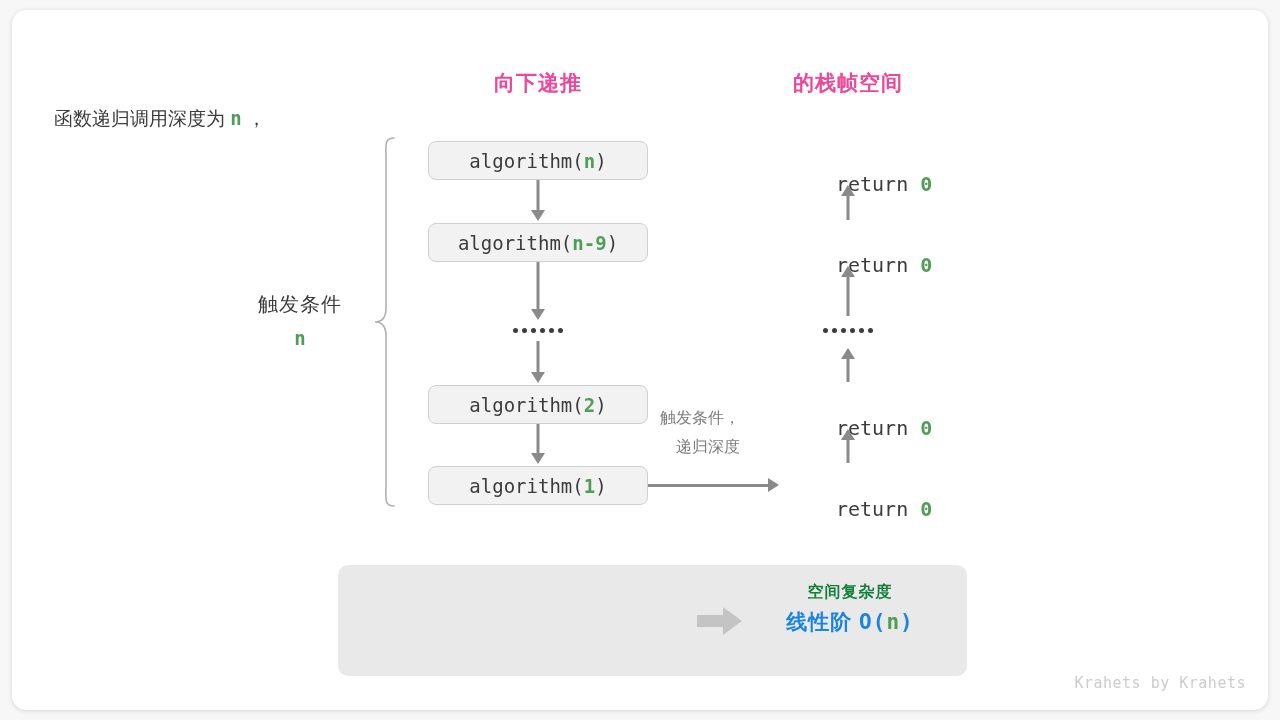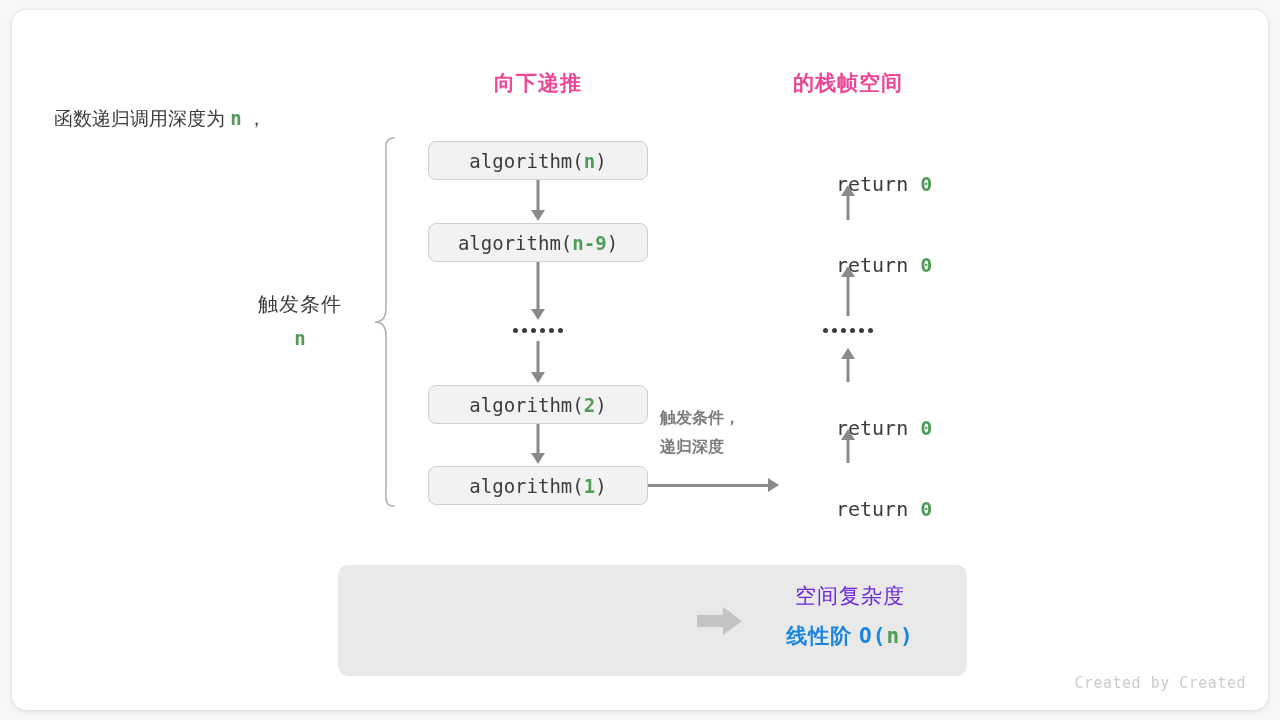--- a/index.html
+++ b/index.html
@@ -129,24 +129,25 @@
     border-bottom: 7px solid transparent;
     border-left: 11px solid #8a8a8a;
   }
 
   
   .trigger {
     position: absolute;
     left: 648px;
     top: 393px;
     font-size: 16px;
-    font-weight: bold;
+    font-weight: normal;
     color: #7d7d7d;
     line-height: 29px;
     white-space: nowrap;
+    text-align: right;
   }
 
   
   .brace { position: absolute; left: 360px; top: 126px; }
   .depth-label {
     position: absolute;
     left: 288px;
     top: 281px;
     transform: translateX(-50%);
     text-align: center;
@@ -200,28 +201,28 @@
   .sum-right {
     position: absolute;
     left: 838px;
     top: 572px;
     transform: translateX(-50%);
     text-align: center;
     white-space: nowrap;
   }
   .sum-right .r1 {
     display: block;
-    font-size: 21px;
-    font-weight: normal;
-    color: #6d28d9;
+    font-size: 16px;
+    font-weight: bold;
+    color: #15803d;
     letter-spacing: 1px;
   }
   .sum-right .r2 {
     display: block;
-    margin-top: 12px;
+    margin-top: 5px;
     font-size: 21px;
     font-weight: bold;
     color: #1a85e0;
     letter-spacing: 1px;
   }
   .sum-right .r2 .mono { font-family: "DejaVu Sans Mono", monospace; }
   .sum-right .r2 .g { color: #4f9d57; }
 
   
   .credit {
@@ -339,16 +340,16 @@
 
     <svg class="big-arrow" viewBox="0 0 46 30">
       <path d="M0 9 L26 9 L26 1 L45 15 L26 29 L26 21 L0 21 Z" fill="#c4c4c4"></path>
     </svg>
 
     <div class="sum-right">
       <span class="r1">空间复杂度</span>
       <span class="r2"><span>线性阶 </span><span class="mono">O(</span><span class="mono g">n</span><span class="mono">)</span></span>
     </div>
 
-    <div class="credit">Created by Created</div>
+    <div class="credit">Krahets by Krahets</div>
 
   </div>
 </div>
 
 </body></html>

